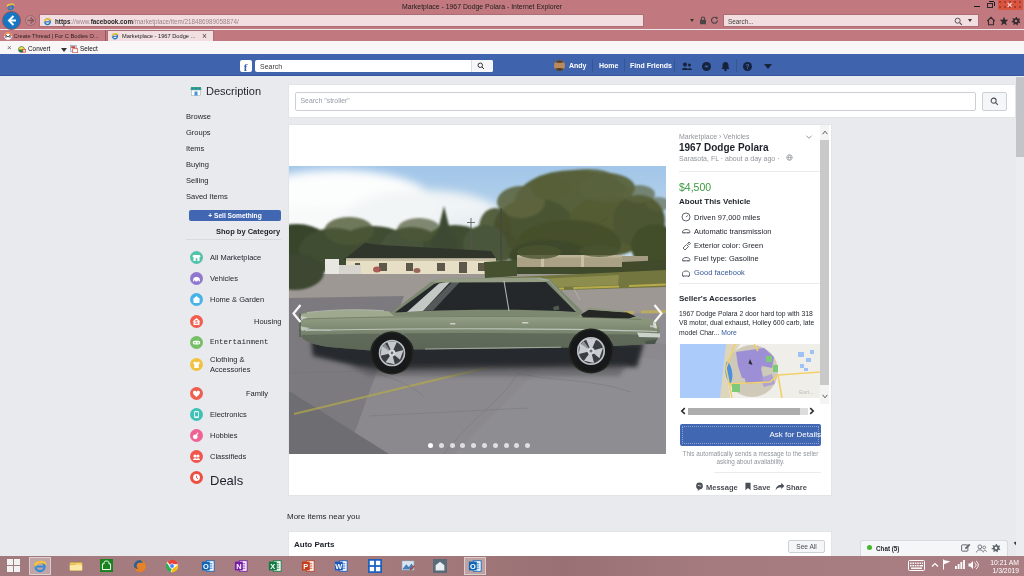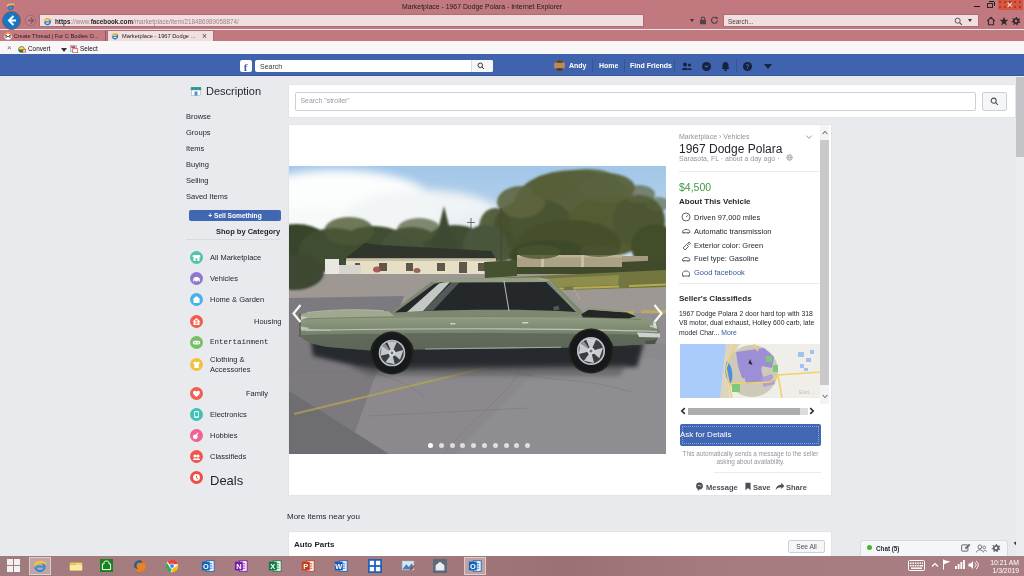--- a/index.html
+++ b/index.html
@@ -551,21 +551,21 @@
     <div class="abs" style="left:514.4px;top:443px;width:5px;height:5px;border-radius:50%;background:rgba(255,255,255,0.72);"></div>
     <div class="abs" style="left:525.2px;top:443px;width:5px;height:5px;border-radius:50%;background:rgba(255,255,255,0.72);"></div>
   </div>
 
 <div class="abs" style="left:679px;top:133px;font-size:7px;color:#90949c;">Marketplace › Vehicles</div>
 <div class="abs" style="left:805px;top:134px;width:8px;height:6px;">
     <svg width="8" height="6" viewBox="0 0 12 8">
       <path d="M2 2 L6 6 L10 2" fill="none" stroke="#90949c" stroke-width="1.5"></path>
     </svg>
   </div>
-<div class="abs" style="left:679px;top:142px;font-size:12px;color:#1d2129;">1967 Dodge Polara</div>
+<div class="abs" style="left:679px;top:142px;font-size:10px;color:#1d2129;font-weight:bold;">1967 Dodge Polara</div>
 <div class="abs" style="left:679px;top:154.5px;font-size:7px;color:#90949c;">Sarasota, FL · about a day ago · </div>
 <div class="abs" style="left:786px;top:154px;width:7px;height:7px;">
     <svg width="7" height="7" viewBox="0 0 14 14">
       <circle cx="7" cy="7" r="5.5" fill="none" stroke="#90949c" stroke-width="1.5"></circle>
       <path d="M1.5 7 L12.5 7 M7 1.5 C4 4 4 10 7 12.5 M7 1.5 C10 4 10 10 7 12.5" fill="none" stroke="#90949c" stroke-width="1.2"></path>
     </svg>
   </div>
 <div class="abs" style="left:679px;top:171px;width:142px;height:1px;background:#e9ebee;"></div>
 
 <div class="abs" style="left:679px;top:180.5px;font-size:10.5px;color:#3b9a3e;">$4,500</div>
@@ -604,21 +604,21 @@
     <div class="abs" style="left:681px;top:267.5px;width:10px;height:10px;">
       <svg width="10" height="10" viewBox="0 0 10 10">
         <path d="M1.5 5.5 C1.5 4 3 3 5 3 C7 3 8.5 4 8.5 5.5 L8.5 8 L1.5 8 Z" fill="none" stroke="#616770" stroke-width="1"></path>
         <path d="M2.5 8 L2.5 9 M7.5 8 L7.5 9" stroke="#616770" stroke-width="1"></path>
       </svg>
     </div>
     <div class="abs" style="left:694px;top:268px;font-size:7.5px;color:#365899;">Good facebook</div>
   </div>
 
 <div class="abs" style="left:679px;top:283px;width:142px;height:1px;background:#e9ebee;"></div>
-<div class="abs" style="left:679px;top:293.5px;font-size:8px;font-weight:bold;color:#1d2129;">Seller's Classifieds</div>
+<div class="abs" style="left:679px;top:293.5px;font-size:8px;font-weight:bold;color:#1d2129;">Seller's Accessories</div>
 <div class="abs" style="left:679px;top:309px;width:142px;font-size:6.8px;line-height:9.4px;color:#1d2129;">1967 Dodge Polara 2 door hard top with 318 V8 motor, dual exhaust, Holley 600 carb, late model Char... <span style="color:#365899;">More</span></div>
 
 <div class="abs" style="left:680px;top:344px;width:141px;height:54px;overflow:hidden;">
   <svg width="141" height="54" viewBox="0 0 141 54">
     <rect width="141" height="54" fill="#efeee8"></rect>
     <path d="M0 0 L60 0 L52 12 L46 28 L50 54 L0 54 Z" fill="#abccfa"></path>
     <path d="M46 0 L60 0 L52 12 L46 28 L50 54 L40 54 Z" fill="#ddd6bd"></path>
     <circle cx="72" cy="27" r="26" fill="#cbc4b4" opacity="0.9"></circle>
     <path d="M56 8 L84 4 L94 13 L92 24 L82 22 L78 36 L62 34 L58 22 Z" fill="#9d8fd6"></path>
     <path d="M62 22 L80 20 L84 38 L66 40 Z" fill="#9d8fd6"></path>
@@ -655,21 +655,21 @@
 <div class="abs" style="left:688px;top:407.5px;width:120px;height:7px;background:#dcdcdc;"></div>
 <div class="abs" style="left:688px;top:407.5px;width:112px;height:7px;background:#adadad;"></div>
 <div class="abs" style="left:808.5px;top:407px;width:6px;height:8px;">
     <svg width="6" height="8" viewBox="0 0 6 8">
       <path d="M1.2 1.2 L4.2 4 L1.2 6.8" fill="none" stroke="#2b2b2b" stroke-width="1.6"></path>
     </svg>
   </div>
 
 <div class="abs" style="left:680px;top:424px;width:141px;height:22px;background:#4267b2;border-radius:2px;">
   <div style="position:absolute;left:2px;top:2px;right:2px;bottom:2px;border:1px dotted rgba(255,255,255,0.4);"></div>
-  <div style="width:100%;text-align:left;font-size:8px;color:#fff;line-height:22px;">Ask for Details</div>
+  <div style="width:100%;text-align:right;font-size:8px;color:#fff;line-height:22px;">Ask for Details</div>
 </div>
 <div class="abs" style="left:680px;top:450px;width:141px;text-align:center;font-size:6.3px;line-height:8px;color:#90949c;">This automatically sends a message to the seller asking about availability.</div>
 
 <div class="abs" style="left:714px;top:472px;width:107px;height:1px;background:#e9ebee;"></div>
 
 <div class="abs" style="left:695px;top:482px;width:130px;height:10px;font-size:7.5px;font-weight:bold;color:#4b4f56;">
   <span style="position:absolute;left:0;top:0;">
       <svg width="9" height="9" viewBox="0 0 16 16">
         <circle cx="8" cy="7" r="6" fill="#4b4f56"></circle>
         <path d="M5 13 L5 16 L9 12.5 Z" fill="#4b4f56"></path>

